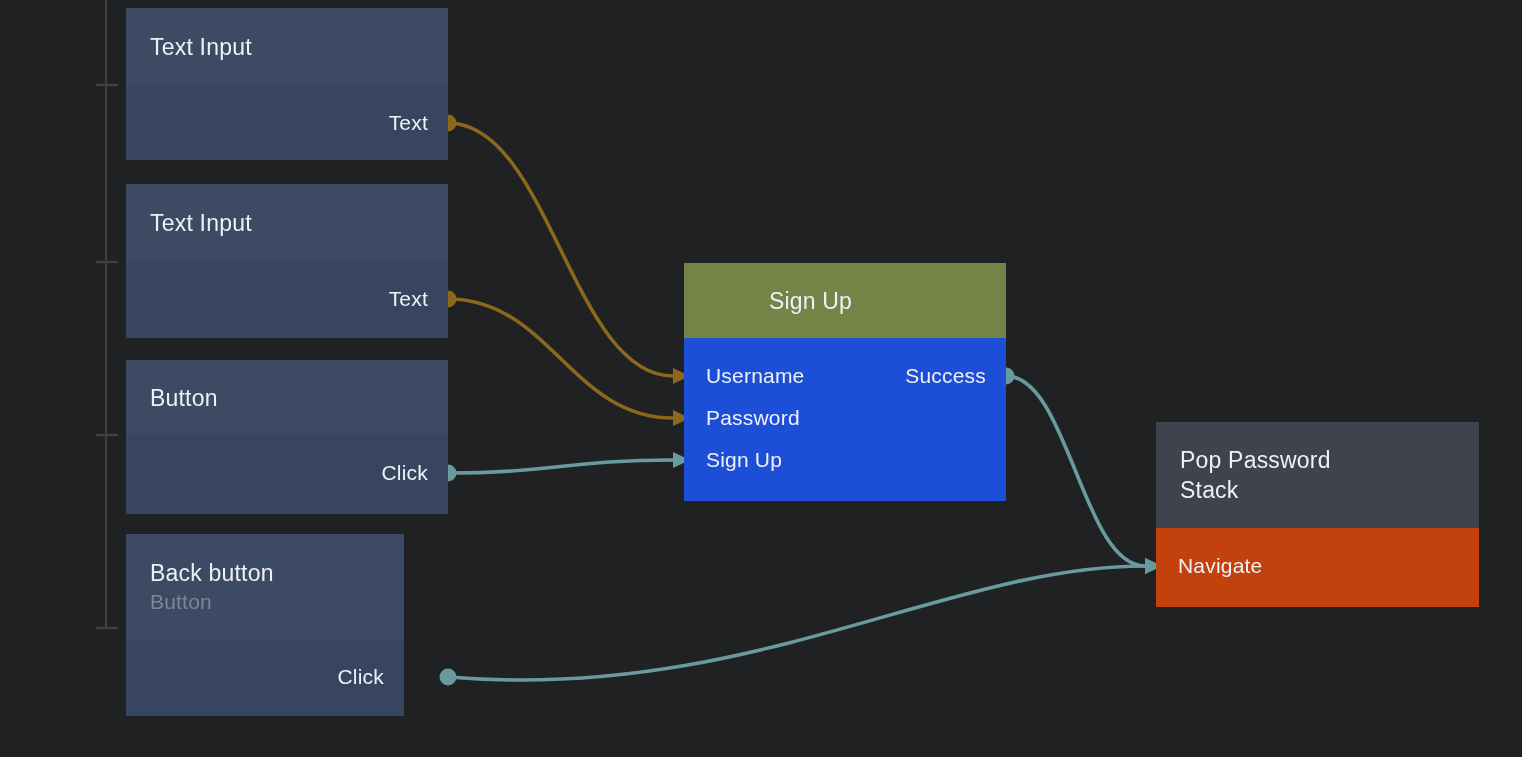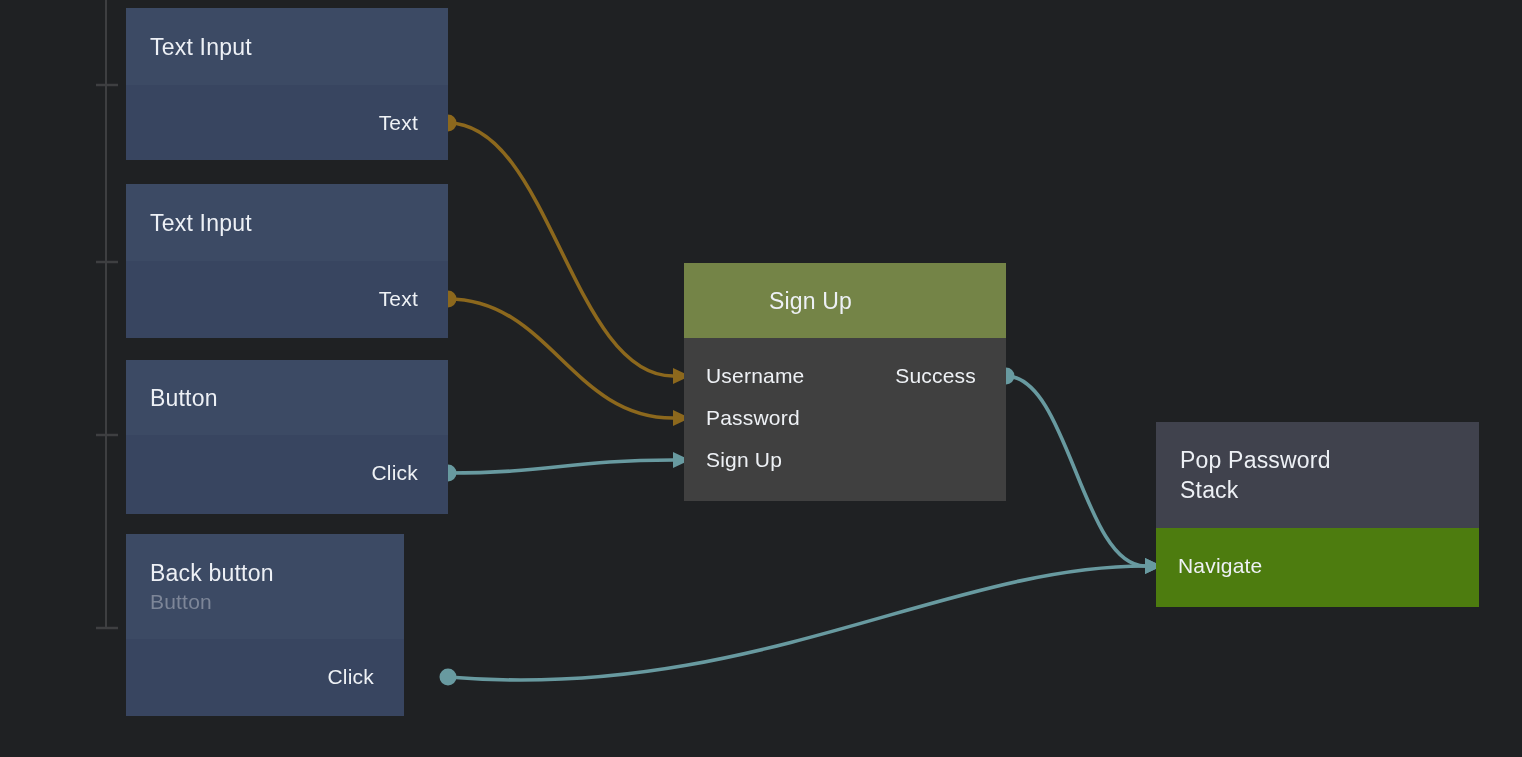--- a/index.html
+++ b/index.html
@@ -19,21 +19,21 @@
     color:var(--title-color,#edf0f5);max-width:205px;
   }
   .node__subtitle{
     font-size:21px;line-height:28px;letter-spacing:.2px;
     color:var(--subtitle-color,#7d8698);
   }
   .node__body{position:relative;}
   .node__row{
     position:absolute;left:0;right:0;height:42px;
     display:flex;align-items:center;
-    padding:0 30px 0 22px;box-sizing:border-box;
+    padding:0 20px 0 22px;box-sizing:border-box;
   }
   .port-label{
     font-size:21px;letter-spacing:.2px;
     color:var(--port-label-color,#eef1f5);white-space:nowrap;
   }
   .port-label--out{margin-left:auto;}
 </style>
 </head>
 <body>
 
@@ -98,36 +98,36 @@
       <div class="node__body" style="height: 77px; background: rgb(56, 69, 96);">
         <div class="node__row" style="top: 17px;">
           <div class="port-label port-label--out">Click</div>
         </div>
       </div>
     </div>
     <div class="node node--green" style="left: 684px; top: 263px; width: 322px; text-align: center;">
       <div class="node__header" style="height: 75px; background: rgb(116, 132, 71);">
         <div class="node__title">Sign Up</div>
       </div>
-      <div class="node__body" style="height: 163px; background: #404040;">
+      <div class="node__body" style="height: 163px; background: #1d4ed8;">
         <div class="node__row" style="top: 17px;">
           <div class="port-label port-label--in">Username</div>
           <div class="port-label port-label--out">Success</div>
         </div>
         <div class="node__row" style="top: 59px;">
           <div class="port-label port-label--in">Password</div>
         </div>
         <div class="node__row" style="top: 101px;">
           <div class="port-label port-label--in">Sign Up</div>
         </div>
       </div>
     </div>
     <div class="node node--dark" style="left: 1156px; top: 422px; width: 323px;">
       <div class="node__header" style="height: 106px; background: rgb(64, 66, 77);">
         <div class="node__title">Pop Password Stack</div>
       </div>
-      <div class="node__body" style="height: 79px; background: #4d7c0f;">
+      <div class="node__body" style="height: 79px; background: #c2410c;">
         <div class="node__row" style="top: 17px;">
           <div class="port-label port-label--in">Navigate</div>
         </div>
       </div>
     </div>
   </div>
 
 </body></html>

